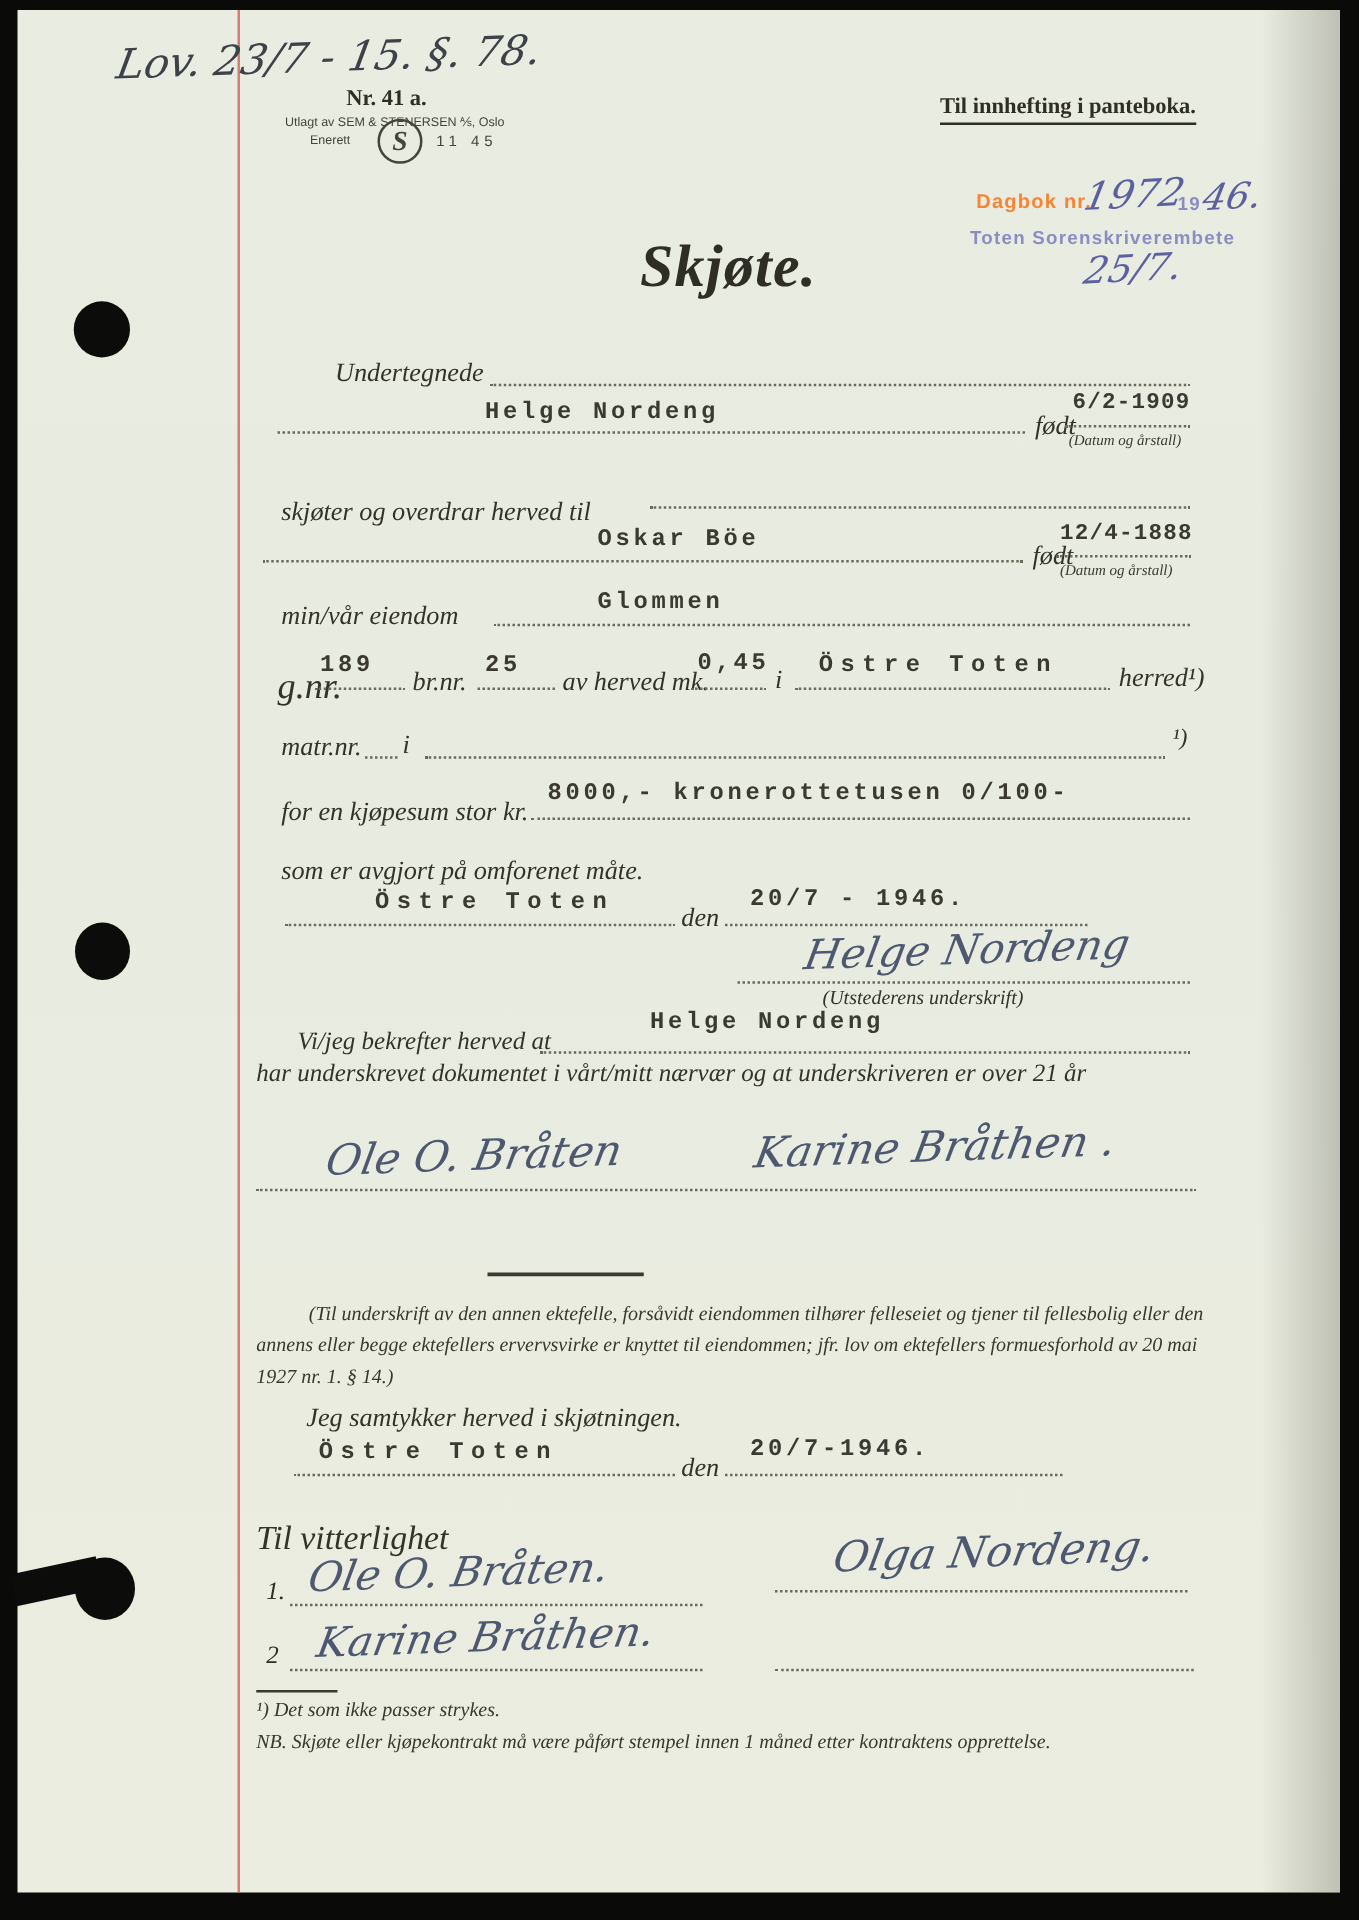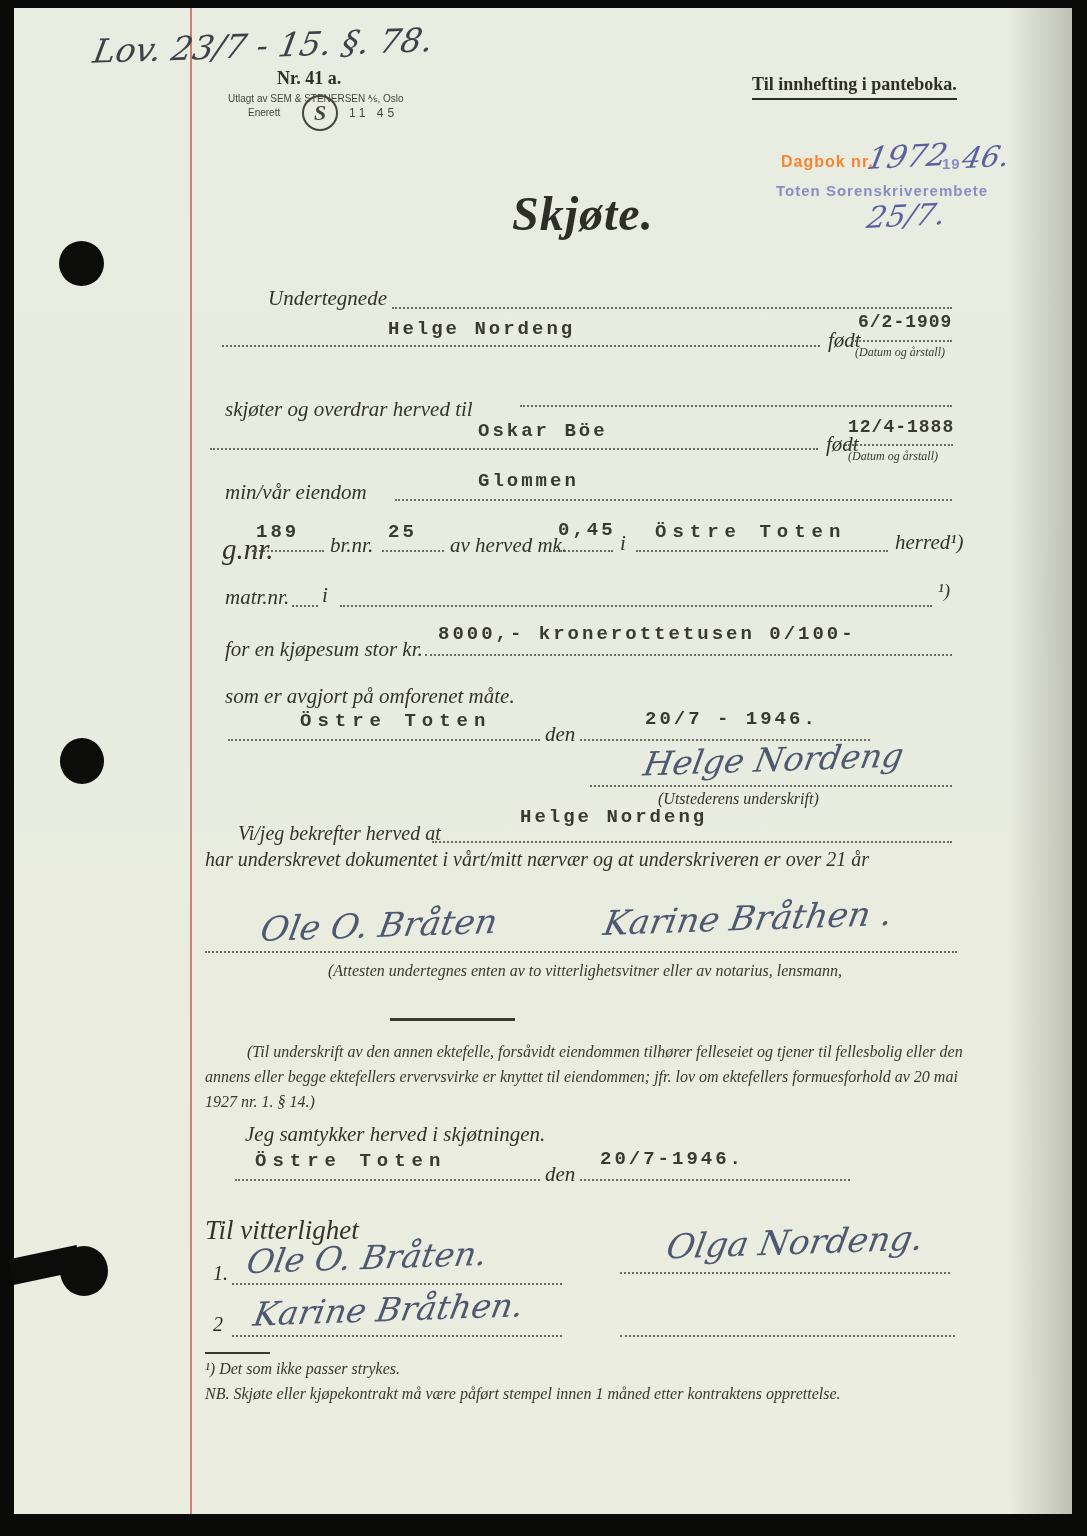--- a/index.html
+++ b/index.html
@@ -123,38 +123,37 @@
 
 <div class="lbl" style="left:225px;top:637px;font-size:21px;">for en kjøpesum stor kr.</div>
 <div class="typed" style="left:438px;top:623px;">8000,- kronerottetusen 0/100-</div>
 <div class="dots" style="left:425px;top:653px;width:527px;"></div>
 
 <div class="lbl" style="left:225px;top:684px;font-size:21px;">som er avgjort på omforenet måte.</div>
 
 <div class="typed" style="left:300px;top:710px;letter-spacing:6px;">Östre Toten</div>
 <div class="dots" style="left:228px;top:738px;width:312px;"></div>
 <div class="lbl" style="left:545px;top:722px;font-size:21px;">den</div>
-<div class="typed" style="left:600px;top:708px;margin-left:45px;">20/7 - 1946.</div>
+<div class="typed" style="left:600px;top:708px;">20/7 - 1946.</div>
 <div class="dots" style="left:580px;top:738px;width:290px;"></div>
 
 <div class="script" style="left:645px;top:740px;font-size:33px;">Helge Nordeng</div>
 <div class="dots" style="left:590px;top:784px;width:362px;"></div>
 <div class="lbl" style="left:658px;top:790px;font-size:16px;">(Utstederens underskrift)</div>
 
 <div class="lbl" style="left:238px;top:822px;font-size:20px;">Vi/jeg bekrefter herved at</div>
 <div class="typed" style="left:520px;top:806px;">Helge Nordeng</div>
 <div class="dots" style="left:432px;top:840px;width:520px;"></div>
 <div class="lbl" style="left:205px;top:848px;font-size:20px;">har underskrevet dokumentet i vårt/mitt nærvær og at underskriveren er over 21 år</div>
 
 <div class="script" style="left:262px;top:905px;font-size:34px;">Ole O. Bråten</div>
 <div class="script" style="left:605px;top:898px;font-size:34px;">Karine Bråthen .</div>
 <div class="dots" style="left:205px;top:950px;width:752px;"></div>
 
 <div style="position:absolute;left:205px;top:962px;width:760px;text-align:center;">
-  <div class="small-note" style="font-size:16px;">(Attesten undertegnes enten av to vitterlighetsvitner eller av notarius, lensmann,</div>
 </div>
 
 <div class="rule" style="left:390px;top:1018px;width:125px;height:3px;"></div>
 
 <div class="small-note" style="position:absolute;left:205px;top:1040px;width:762px;font-size:16px;line-height:1.55;text-indent:42px;">(Til underskrift av den annen ektefelle, forsåvidt eiendommen tilhører felleseiet og tjener til fellesbolig eller den annens eller begge ektefellers ervervsvirke er knyttet til eiendommen; jfr. lov om ektefellers formuesforhold av 20 mai 1927 nr. 1. § 14.)</div>
 
 <div class="lbl" style="left:245px;top:1122px;font-size:21px;">Jeg samtykker herved i skjøtningen.</div>
 
 <div class="typed" style="left:255px;top:1150px;letter-spacing:6px;">Östre Toten</div>
 <div class="dots" style="left:235px;top:1178px;width:305px;"></div>

